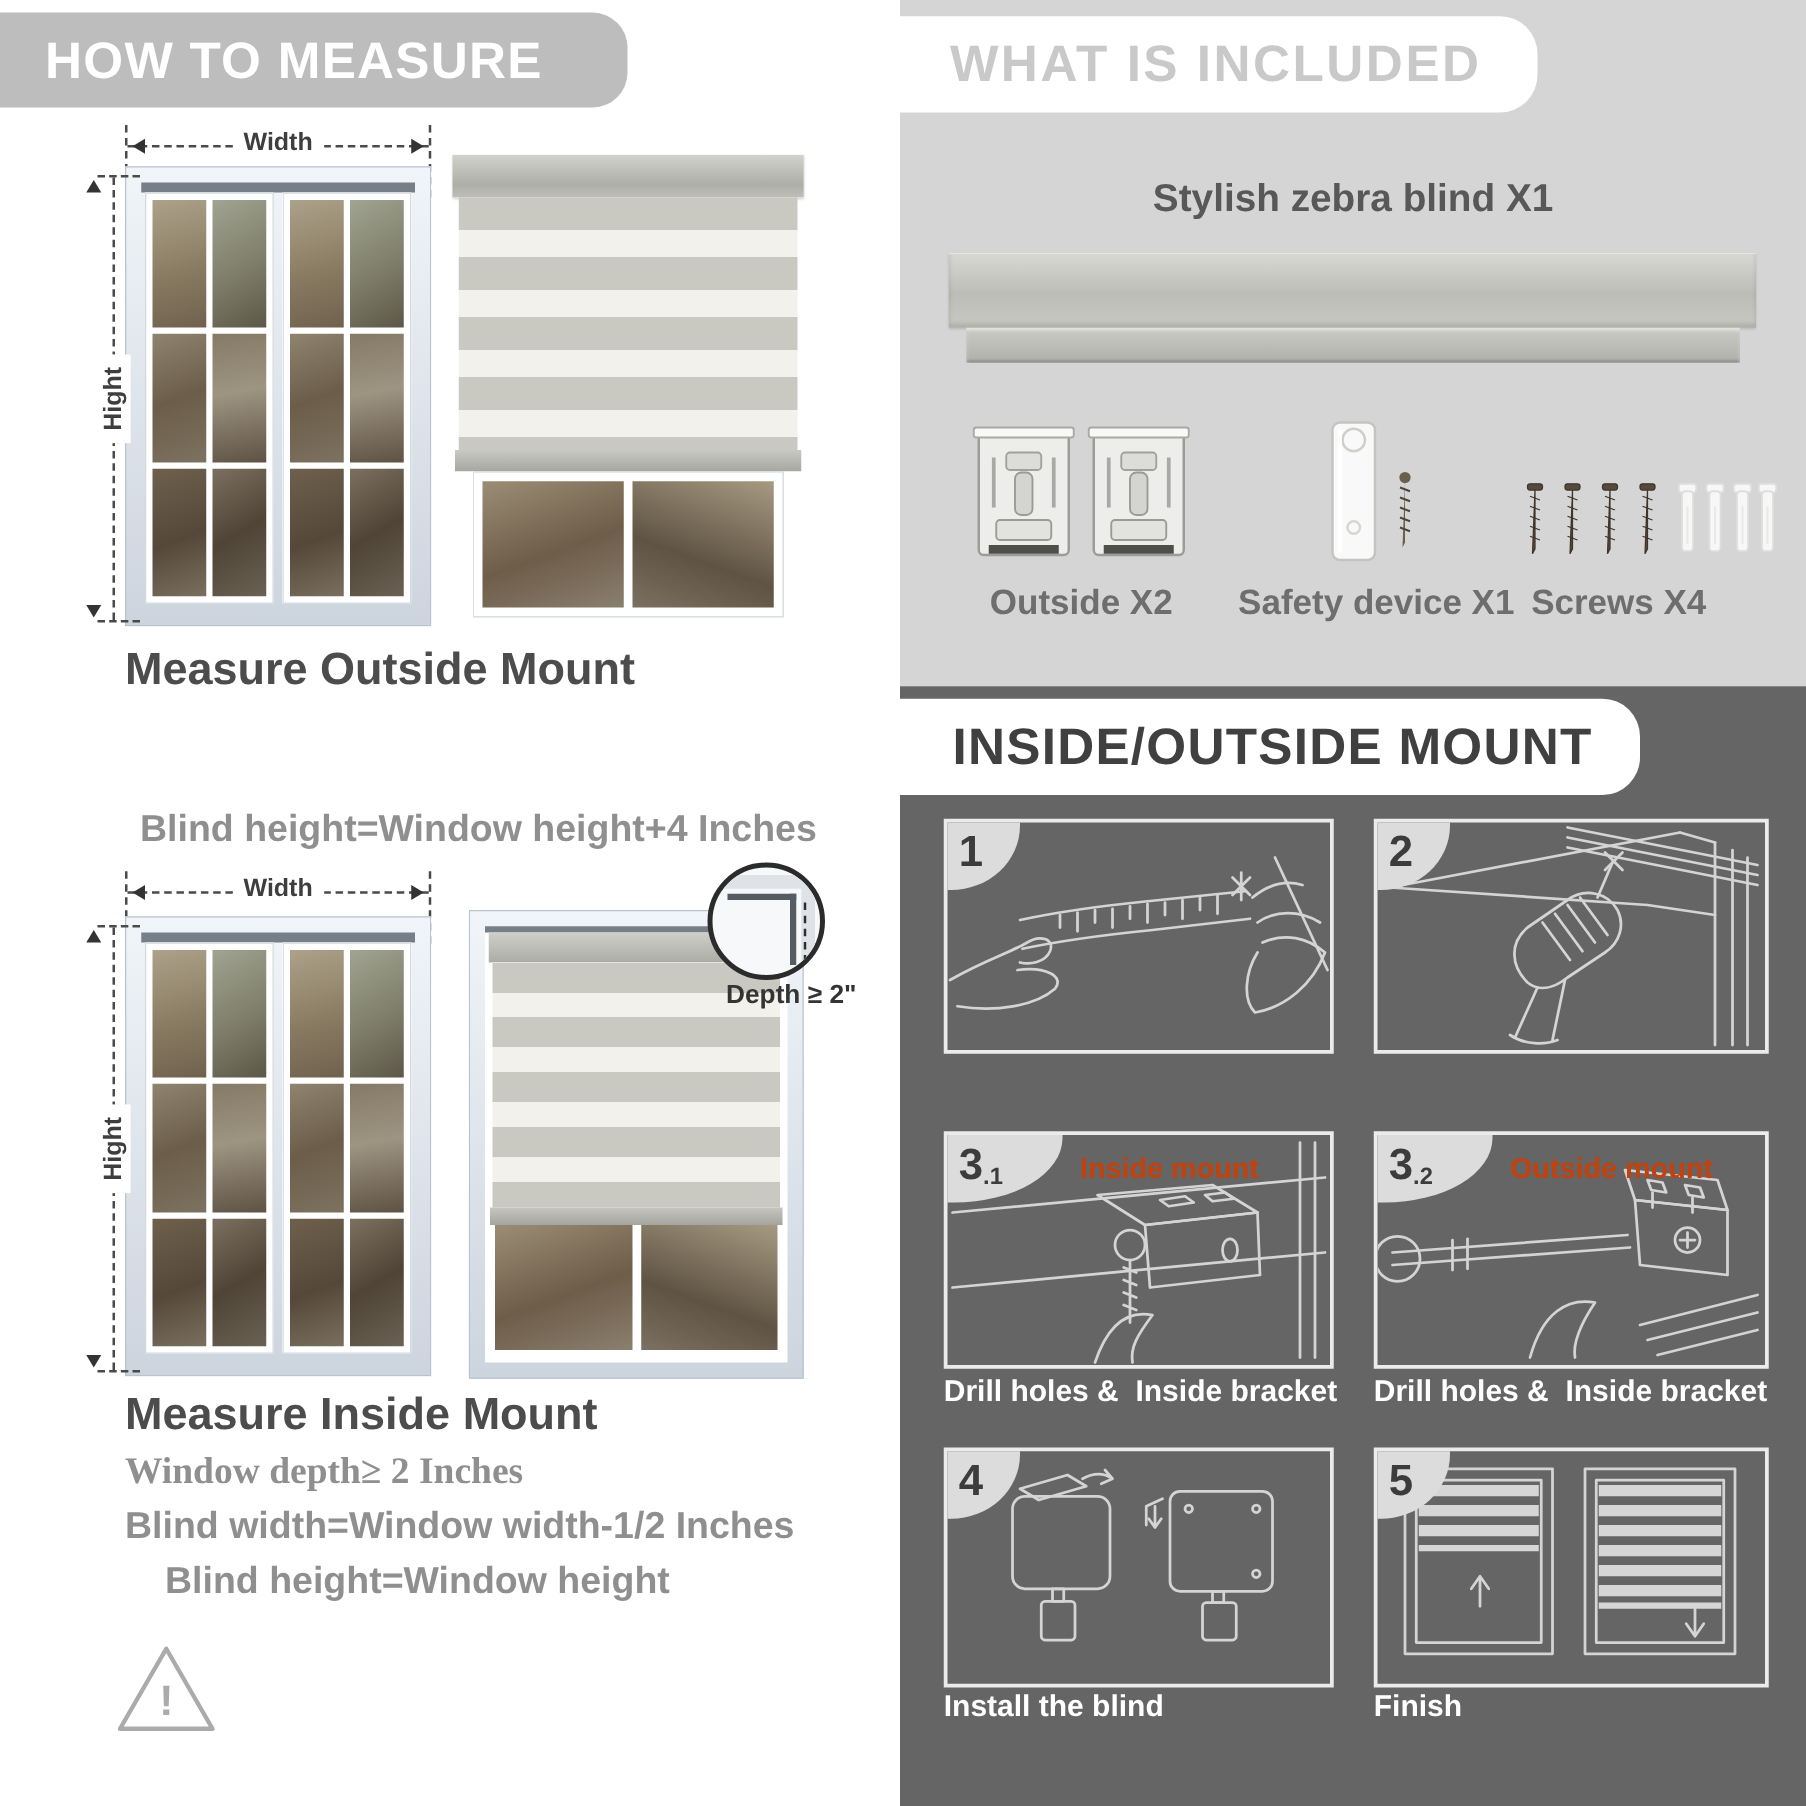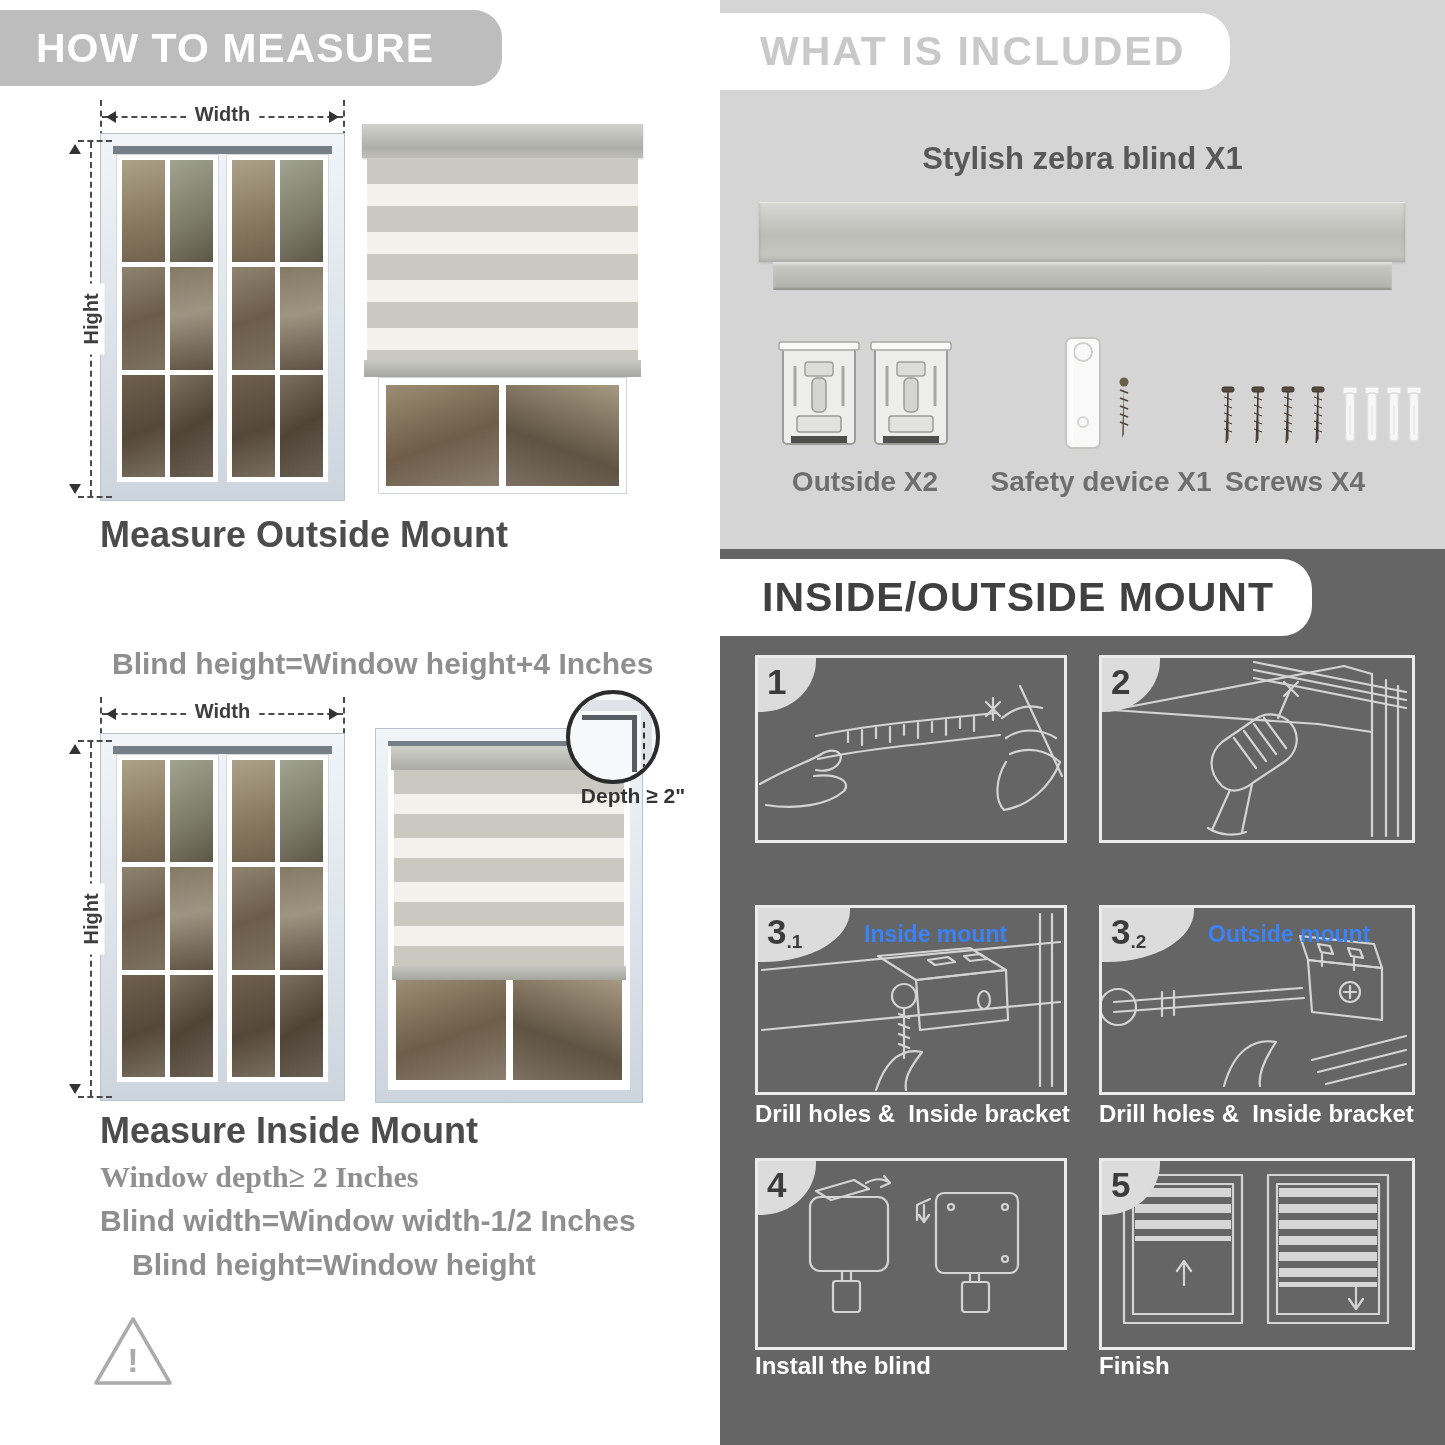--- a/index.html
+++ b/index.html
@@ -112,21 +112,21 @@
       padding-left:42px;letter-spacing:1px;box-sizing:border-box;}
 
   .step{position:absolute;border:3px solid #ebebeb;box-sizing:border-box;overflow:hidden;}
   .step svg.art{position:absolute;left:0;top:0;width:100%;height:100%;}
   .badge{position:absolute;top:-2px;left:-2px;background:#dcdcdc;border-radius:0 0 92% 0;
       color:#3c3c3c;font-weight:bold;}
   .badge .num{font-size:35px;padding-left:11px;line-height:52px;}
   .badge .sub{font-size:19px;position:relative;top:4px;}
   .badge.single{width:60px;height:56px;}
   .badge.wide{width:94px;height:56px;}
-  .steptitle{position:absolute;left:106px;top:13px;color:#3b82f6;font-size:23px;font-weight:bold;}
+  .steptitle{position:absolute;left:106px;top:13px;color:#c2410c;font-size:23px;font-weight:bold;}
   .caption{position:absolute;color:#fff;font-size:24px;font-weight:bold;white-space:pre-wrap;}
 
   .lineart{stroke:#d4d4d4;stroke-width:2.2;fill:none;stroke-linecap:round;stroke-linejoin:round;}
   .lafill{fill:#d6d6d6;stroke:none;}
 </style>
 </head>
 <body>
 
 <div class="stage">
 

